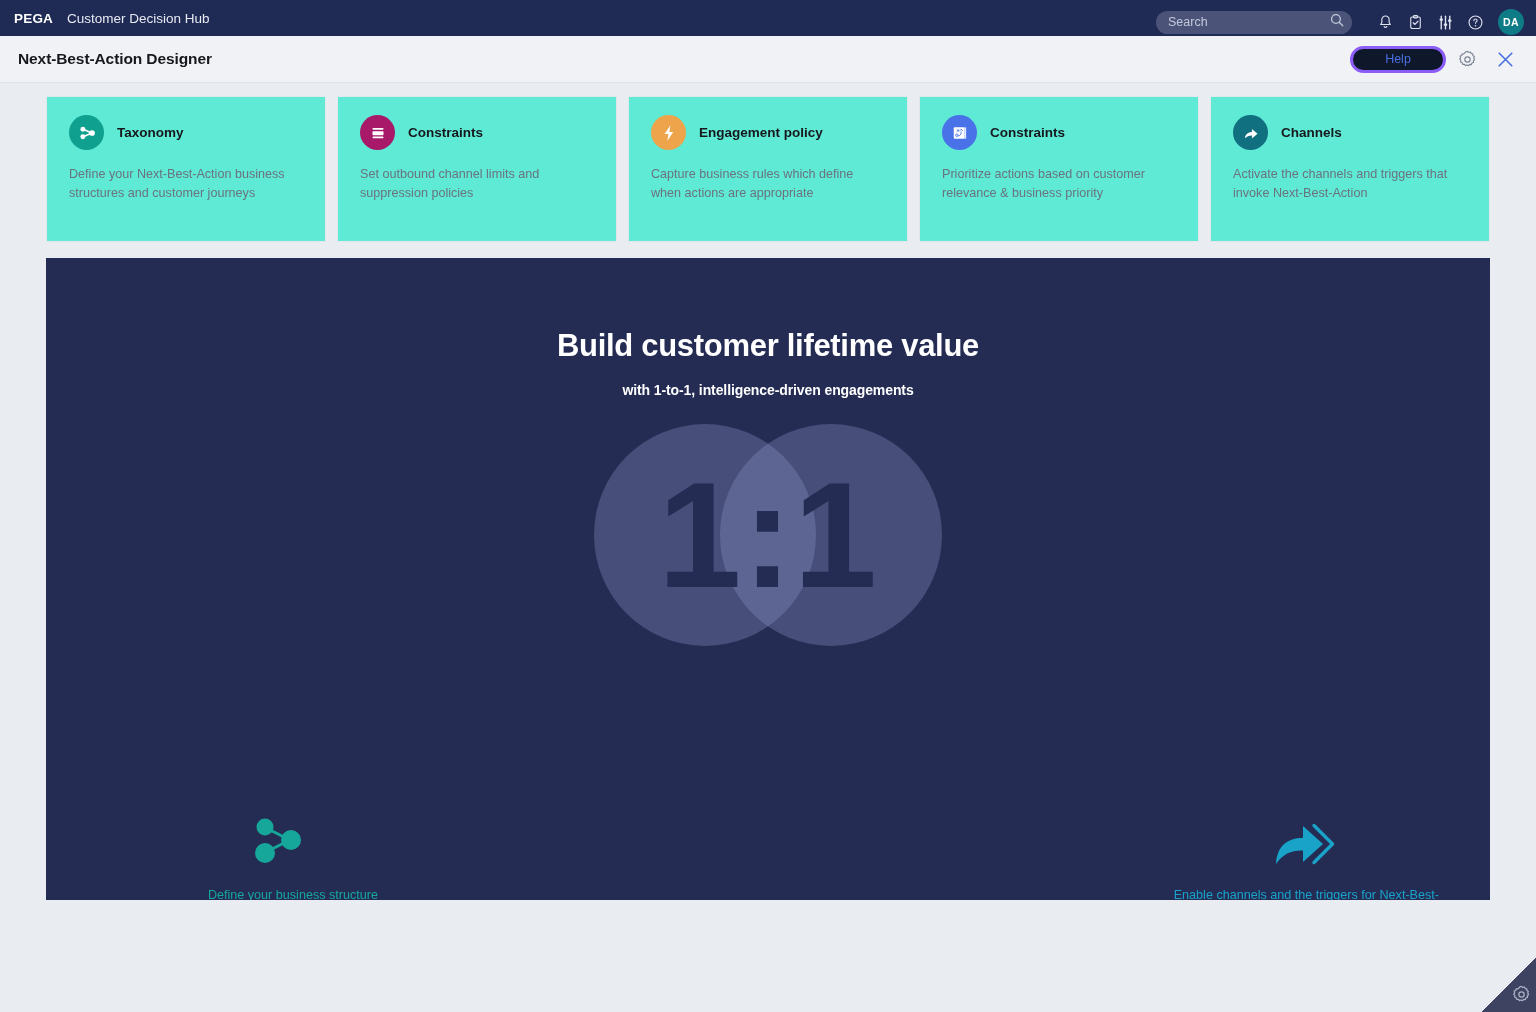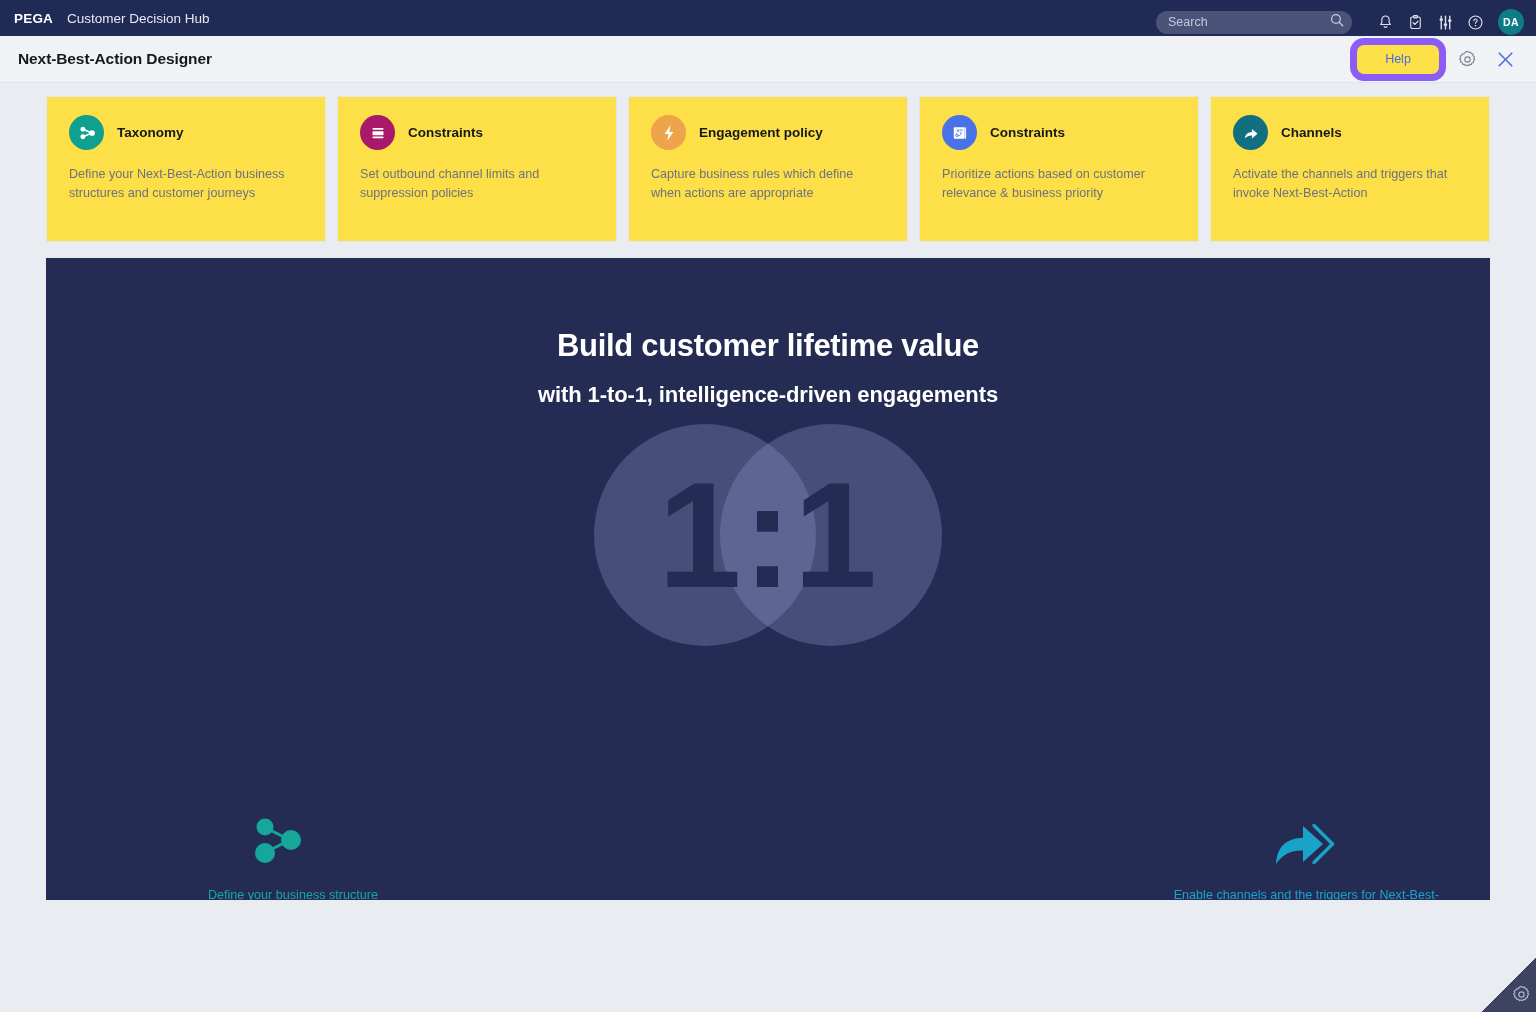--- a/index.html
+++ b/index.html
@@ -46,42 +46,42 @@
   .subbar {
     height: 47px;
     background: #f0f2f5;
     border-bottom: 1px solid #dfe3e9;
     display: flex; align-items: center;
     padding: 0 14px 0 18px;
   }
   .page-title { font-size: 15.5px; font-weight: bold; color: #16181d; letter-spacing: -.1px; }
   .subbar-right { margin-left: auto; display: flex; align-items: center; gap: 0; }
   .help-btn {
-    width: 96px; height: 43px; border-radius: 14px;
-    border: 7px solid #8b5cf6;
-    background: #fde047; color: #4a6fe0;
+    width: 96px; height: 27px; border-radius: 14px;
+    border: 3px solid #8b5cf6;
+    background: #0f172a; color: #4a6fe0;
     font-size: 12.5px; font-family: "Liberation Sans", sans-serif;
     display: flex; align-items: center; justify-content: center;
     cursor: pointer;
   }
   .sub-icn {
     width: 34px; height: 34px;
     display: flex; align-items: center; justify-content: center;
     cursor: pointer; margin-left: 4px;
   }
 
   
   .cards {
     display: flex;
     gap: 11px;
     padding: 13px 46px 0 46px;
   }
   .card {
     flex: 1;
-    background: #fde047;
+    background: #5eead4;
     border: 1px solid #e3e6ea;
     height: 146px;
     padding: 18px 22px 0 22px;
   }
   .card-head { display: flex; align-items: center; gap: 13px; }
   .card-ico {
     width: 35px; height: 35px; border-radius: 50%;
     display: flex; align-items: center; justify-content: center;
     flex: 0 0 35px;
   }
@@ -99,21 +99,21 @@
     position: relative;
     overflow: hidden;
   }
   .hero-h1 {
     text-align: center; color: #ffffff;
     font-size: 31px; font-weight: bold;
     padding-top: 70px; letter-spacing: -.3px;
   }
   .hero-h2 {
     text-align: center; color: #ffffff;
-    font-size: 22px; font-weight: bold;
+    font-size: 14px; font-weight: bold;
     margin-top: 18px; letter-spacing: -.1px;
   }
   .venn {
     position: absolute; left: 50%; top: 166px;
     transform: translateX(-50%);
     width: 348px; height: 222px;
   }
   .circle {
     position: absolute; top: 0;
     width: 222px; height: 222px; border-radius: 50%;

